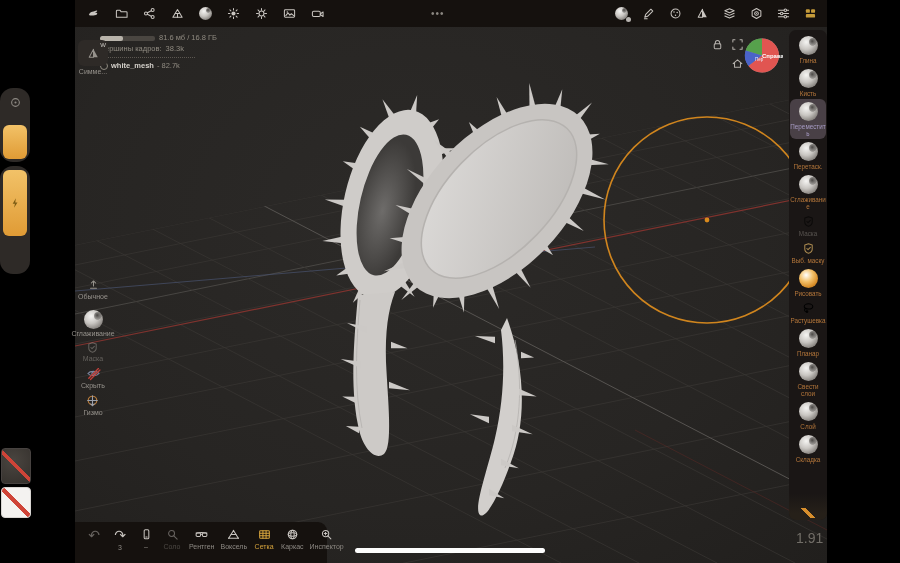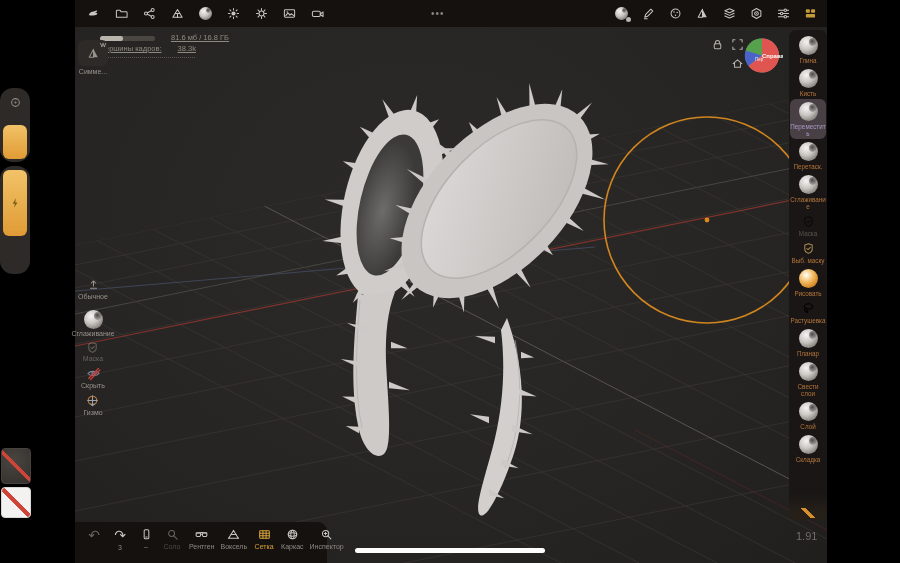--- a/index.html
+++ b/index.html
@@ -4,33 +4,33 @@
 <style>
   html,body{margin:0;padding:0;background:#000;}
   *{box-sizing:border-box;}
   .screen{position:relative;width:900px;height:563px;background:#000;overflow:hidden;
     font-family:"Liberation Sans","DejaVu Sans",sans-serif;-webkit-font-smoothing:antialiased;}
   
   .canvas{position:absolute;left:75px;top:0;width:752px;height:563px;
     background:radial-gradient(ellipse at 45% 40%, #2c2a28 0%, #272523 60%, #211f1d 100%);}
   .canvas svg{position:absolute;left:0;top:0;}
   .home-indicator{position:absolute;left:280px;top:548px;width:190px;height:5px;border-radius:3px;background:#fdfdfd;}
-  .scale-text{position:absolute;left:721px;top:530px;font-size:11px;color:#716d67;}
+  .scale-text{position:absolute;left:721px;top:530px;font-size:14px;color:#716d67;}
   
   .top-toolbar{position:absolute;left:75px;top:0;width:752px;height:27px;background:#15110e;display:flex;align-items:center;}
   .tb-left{display:flex;gap:10px;padding-left:9px;}
   .tb-right{position:absolute;right:8px;top:0;height:27px;display:flex;gap:9px;align-items:center;}
   .tbtn{width:18px;height:18px;display:flex;align-items:center;justify-content:center;color:#c9c5c0;cursor:pointer;position:relative;}
   .tbtn.accent{color:#c59b3a;}
   .tb-center{position:absolute;left:356px;top:0;height:27px;display:flex;align-items:center;color:#8a8680;font-size:10px;letter-spacing:1px;cursor:pointer;}
   .ic{display:flex;align-items:center;justify-content:center;}
   .ic svg{display:block;}
   
   .stats{position:absolute;left:100px;top:33px;width:210px;font-size:7.5px;color:#8f8a80;line-height:10px;}
-  .mem-row{display:flex;align-items:center;gap:16px;text-decoration:underline;}
+  .mem-row{display:flex;align-items:center;gap:4px;}
   .mem-bar{width:55px;height:5px;border-radius:2px;background:#4a4641;overflow:hidden;}
   .mem-fill{height:100%;background:#b9b4ab;border-radius:2px;}
   .dash-sep{width:95px;border-top:1px dotted #5c5751;margin:3px 0 3px 0;}
   .mesh-row{display:flex;align-items:center;gap:3px;color:#8f8a80;}
   .mesh-name{color:#d6d2cc;font-weight:bold;}
   .mini-gear{width:8px;height:8px;border-radius:50%;border:1.5px solid #8f8a80;display:inline-block;}
   
   .lp{position:absolute;left:77px;width:32px;color:#96928c;}
   .sym{top:40px;display:flex;flex-direction:column;align-items:center;}
   .sym-chip{width:30px;height:26px;background:#2e2a27;border-radius:6px;display:flex;align-items:center;justify-content:center;position:relative;cursor:pointer;}
@@ -355,20 +355,25 @@
       <div class="mem-bar">
           <div class="mem-fill" style="width: 42%;"></div>
         </div>
       <span>81.6 мб / 16.8 ГБ</span>
     </div>
     <div class="mem-row" style="margin-top:1px;">
       <span>Вершины кадров:</span>
       <span>38.3k</span>
     </div>
     <div class="dash-sep"></div>
+    <div class="mesh-row">
+      <span class="mini-gear"></span>
+      <span class="mesh-name">white_mesh</span>
+      <span>- 82.7k</span>
+    </div>
   </div>
 
   <div class="lp sym">
     <div class="sym-chip">
       <span class="ic">
           <svg width="13" height="13" viewBox="0 0 14 14" fill="none" stroke="currentColor" stroke-width="1.1" stroke-linecap="round" stroke-linejoin="round">
             <path d="M7 2.3L11.6 11H7z" fill="currentColor" stroke="none"></path>
             <path d="M7 2.3L2.4 11H7z"></path>
           </svg>
         </span>

